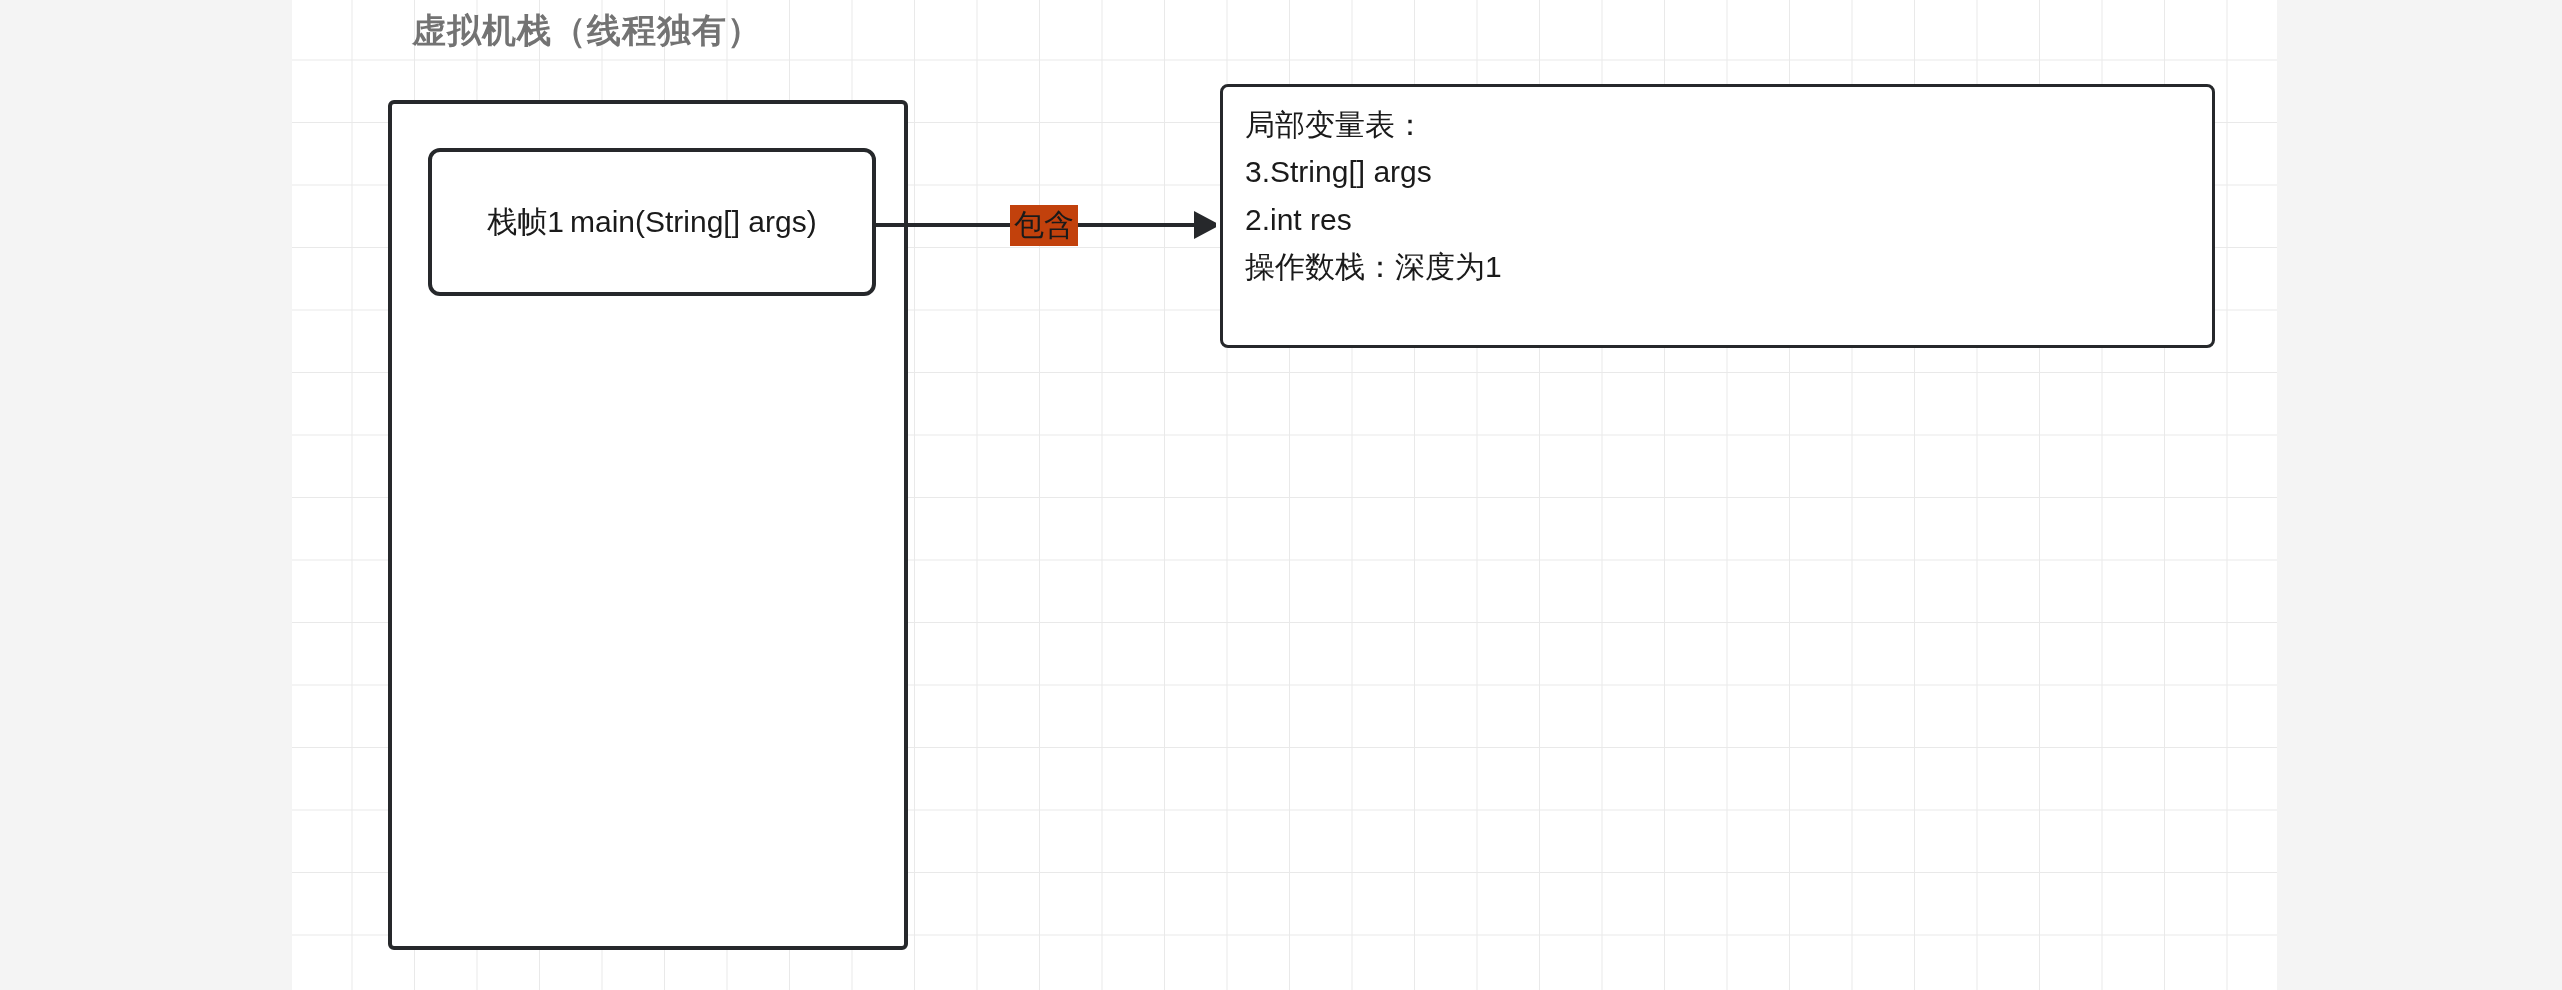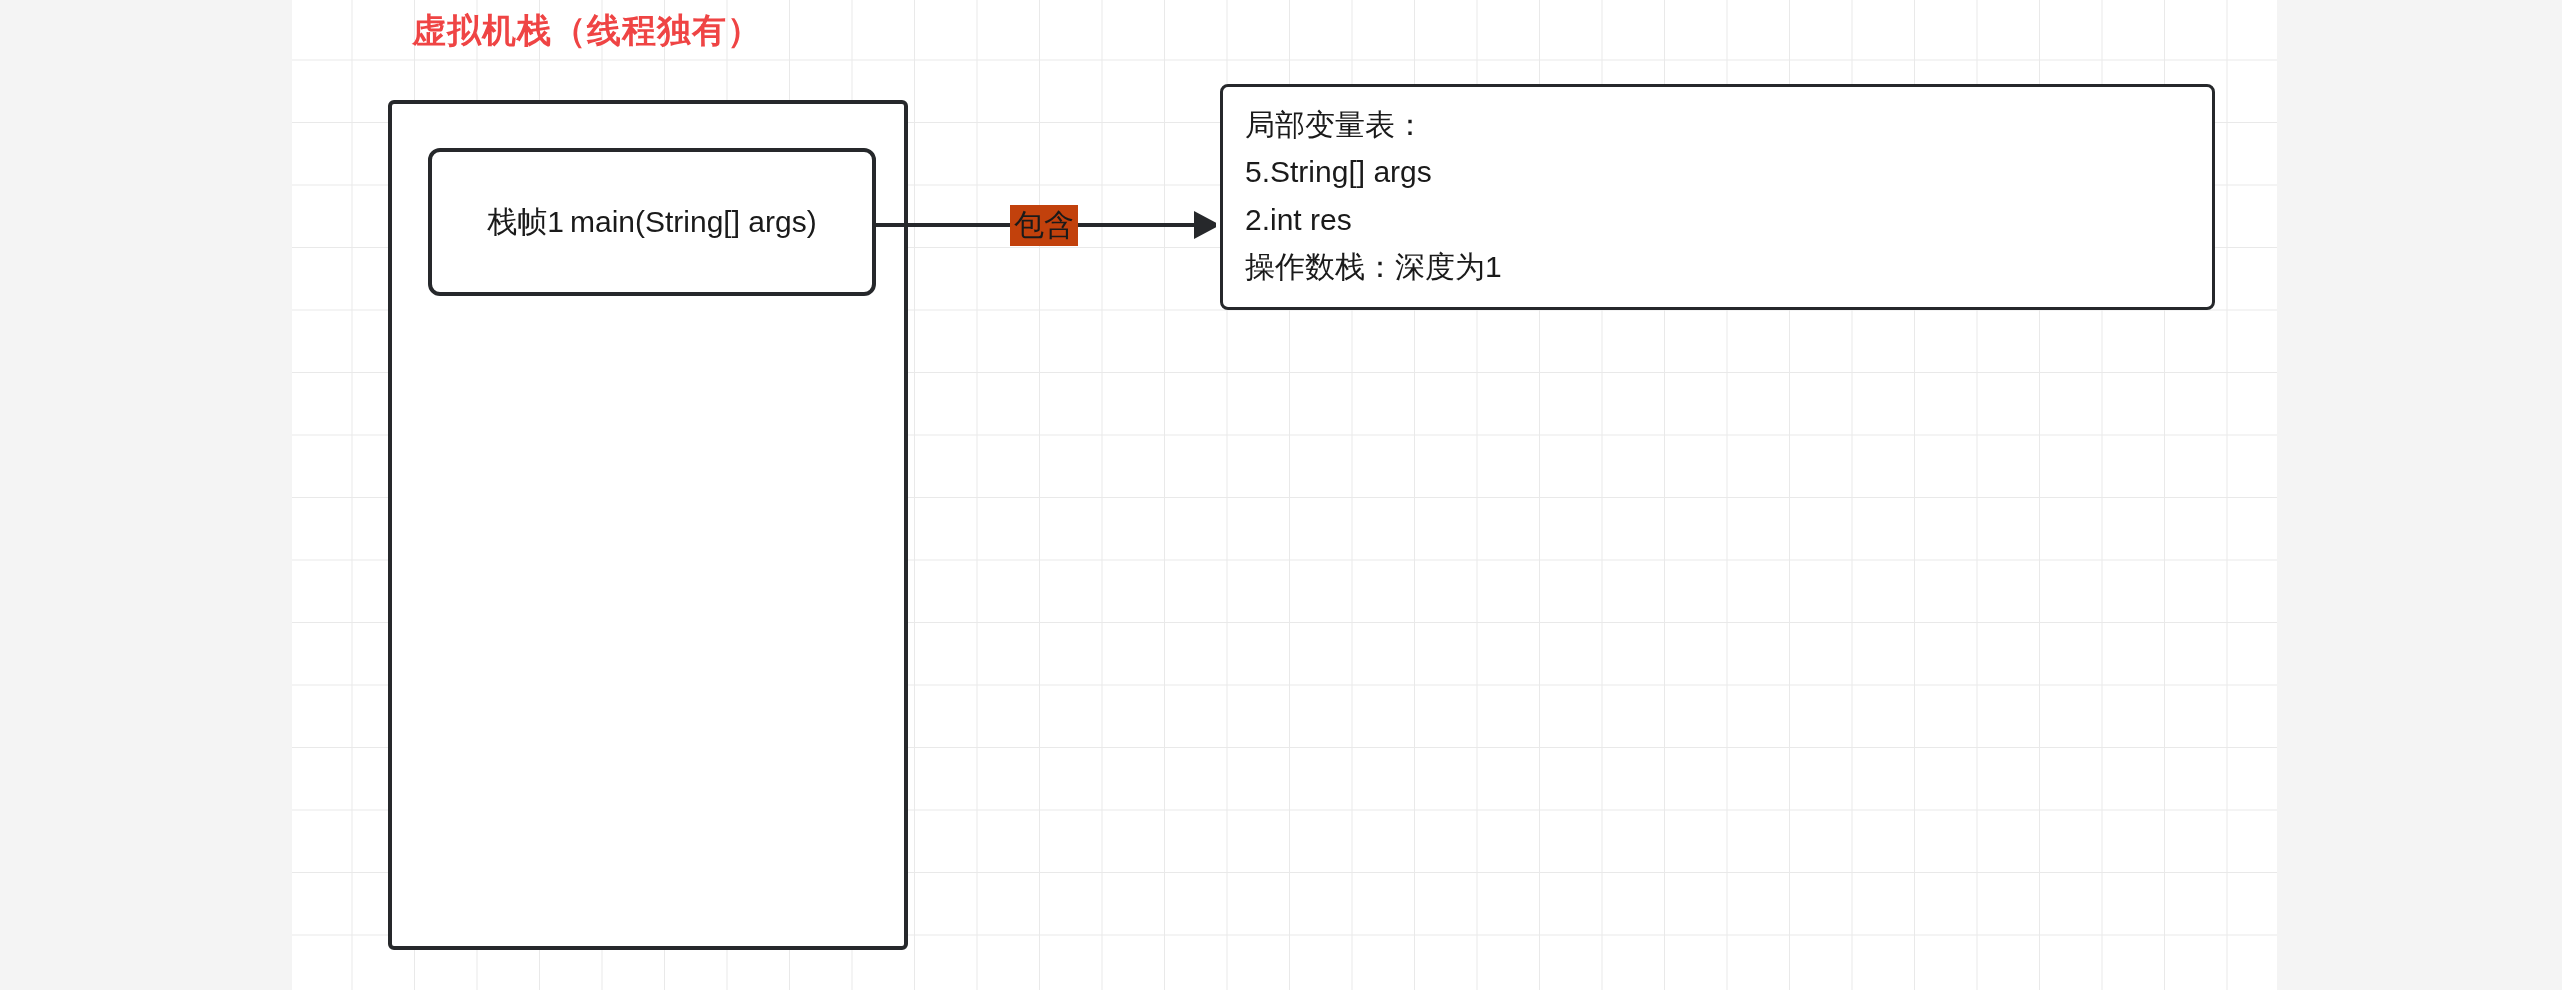--- a/index.html
+++ b/index.html
@@ -45,21 +45,21 @@
     background-size: 62.5px 62.5px;
     background-position: -3px -3px;
   }
 
   .title {
     position: absolute;
     left: 412px;
     top: 8px;
     font-size: 34px;
     font-weight: bold;
-    color: #ef4444;
+    color: #737373;
     letter-spacing: 1px;
     white-space: nowrap;
   }
 
   
   .stack-box {
     position: absolute;
     left: 388px;
     top: 100px;
     width: 520px;
@@ -111,21 +111,21 @@
     padding: 0 4px;
     white-space: nowrap;
   }
 
   
   .detail-box {
     position: absolute;
     left: 1220px;
     top: 84px;
     width: 995px;
-    height: 226px;
+    height: 264px;
     border: 3px solid #26282b;
     border-radius: 8px;
     background: #ffffff;
     box-sizing: border-box;
     padding: 14px 22px;
   }
   .detail-line {
     font-size: 30px;
     color: #1a1a1a;
     line-height: 1.58;
@@ -154,18 +154,18 @@
   <div class="arrow-wrap">
     <svg width="340" height="40" viewBox="0 0 340 40" xmlns="http://www.w3.org/2000/svg">
       <line x1="0" y1="20" x2="318" y2="20" stroke="#26282b" stroke-width="4"></line>
       <polygon points="318,6 344,20 318,34" fill="#26282b"></polygon>
     </svg>
   </div>
   <div class="arrow-label">包含</div>
 
   <div class="detail-box">
     <div class="detail-line">局部变量表：</div>
-    <div class="detail-line">5.String[] args</div>
+    <div class="detail-line">3.String[] args</div>
     <div class="detail-line">2.int res</div>
     <div class="detail-line">操作数栈：深度为1</div>
   </div>
 
 </div>
 
 </body></html>

